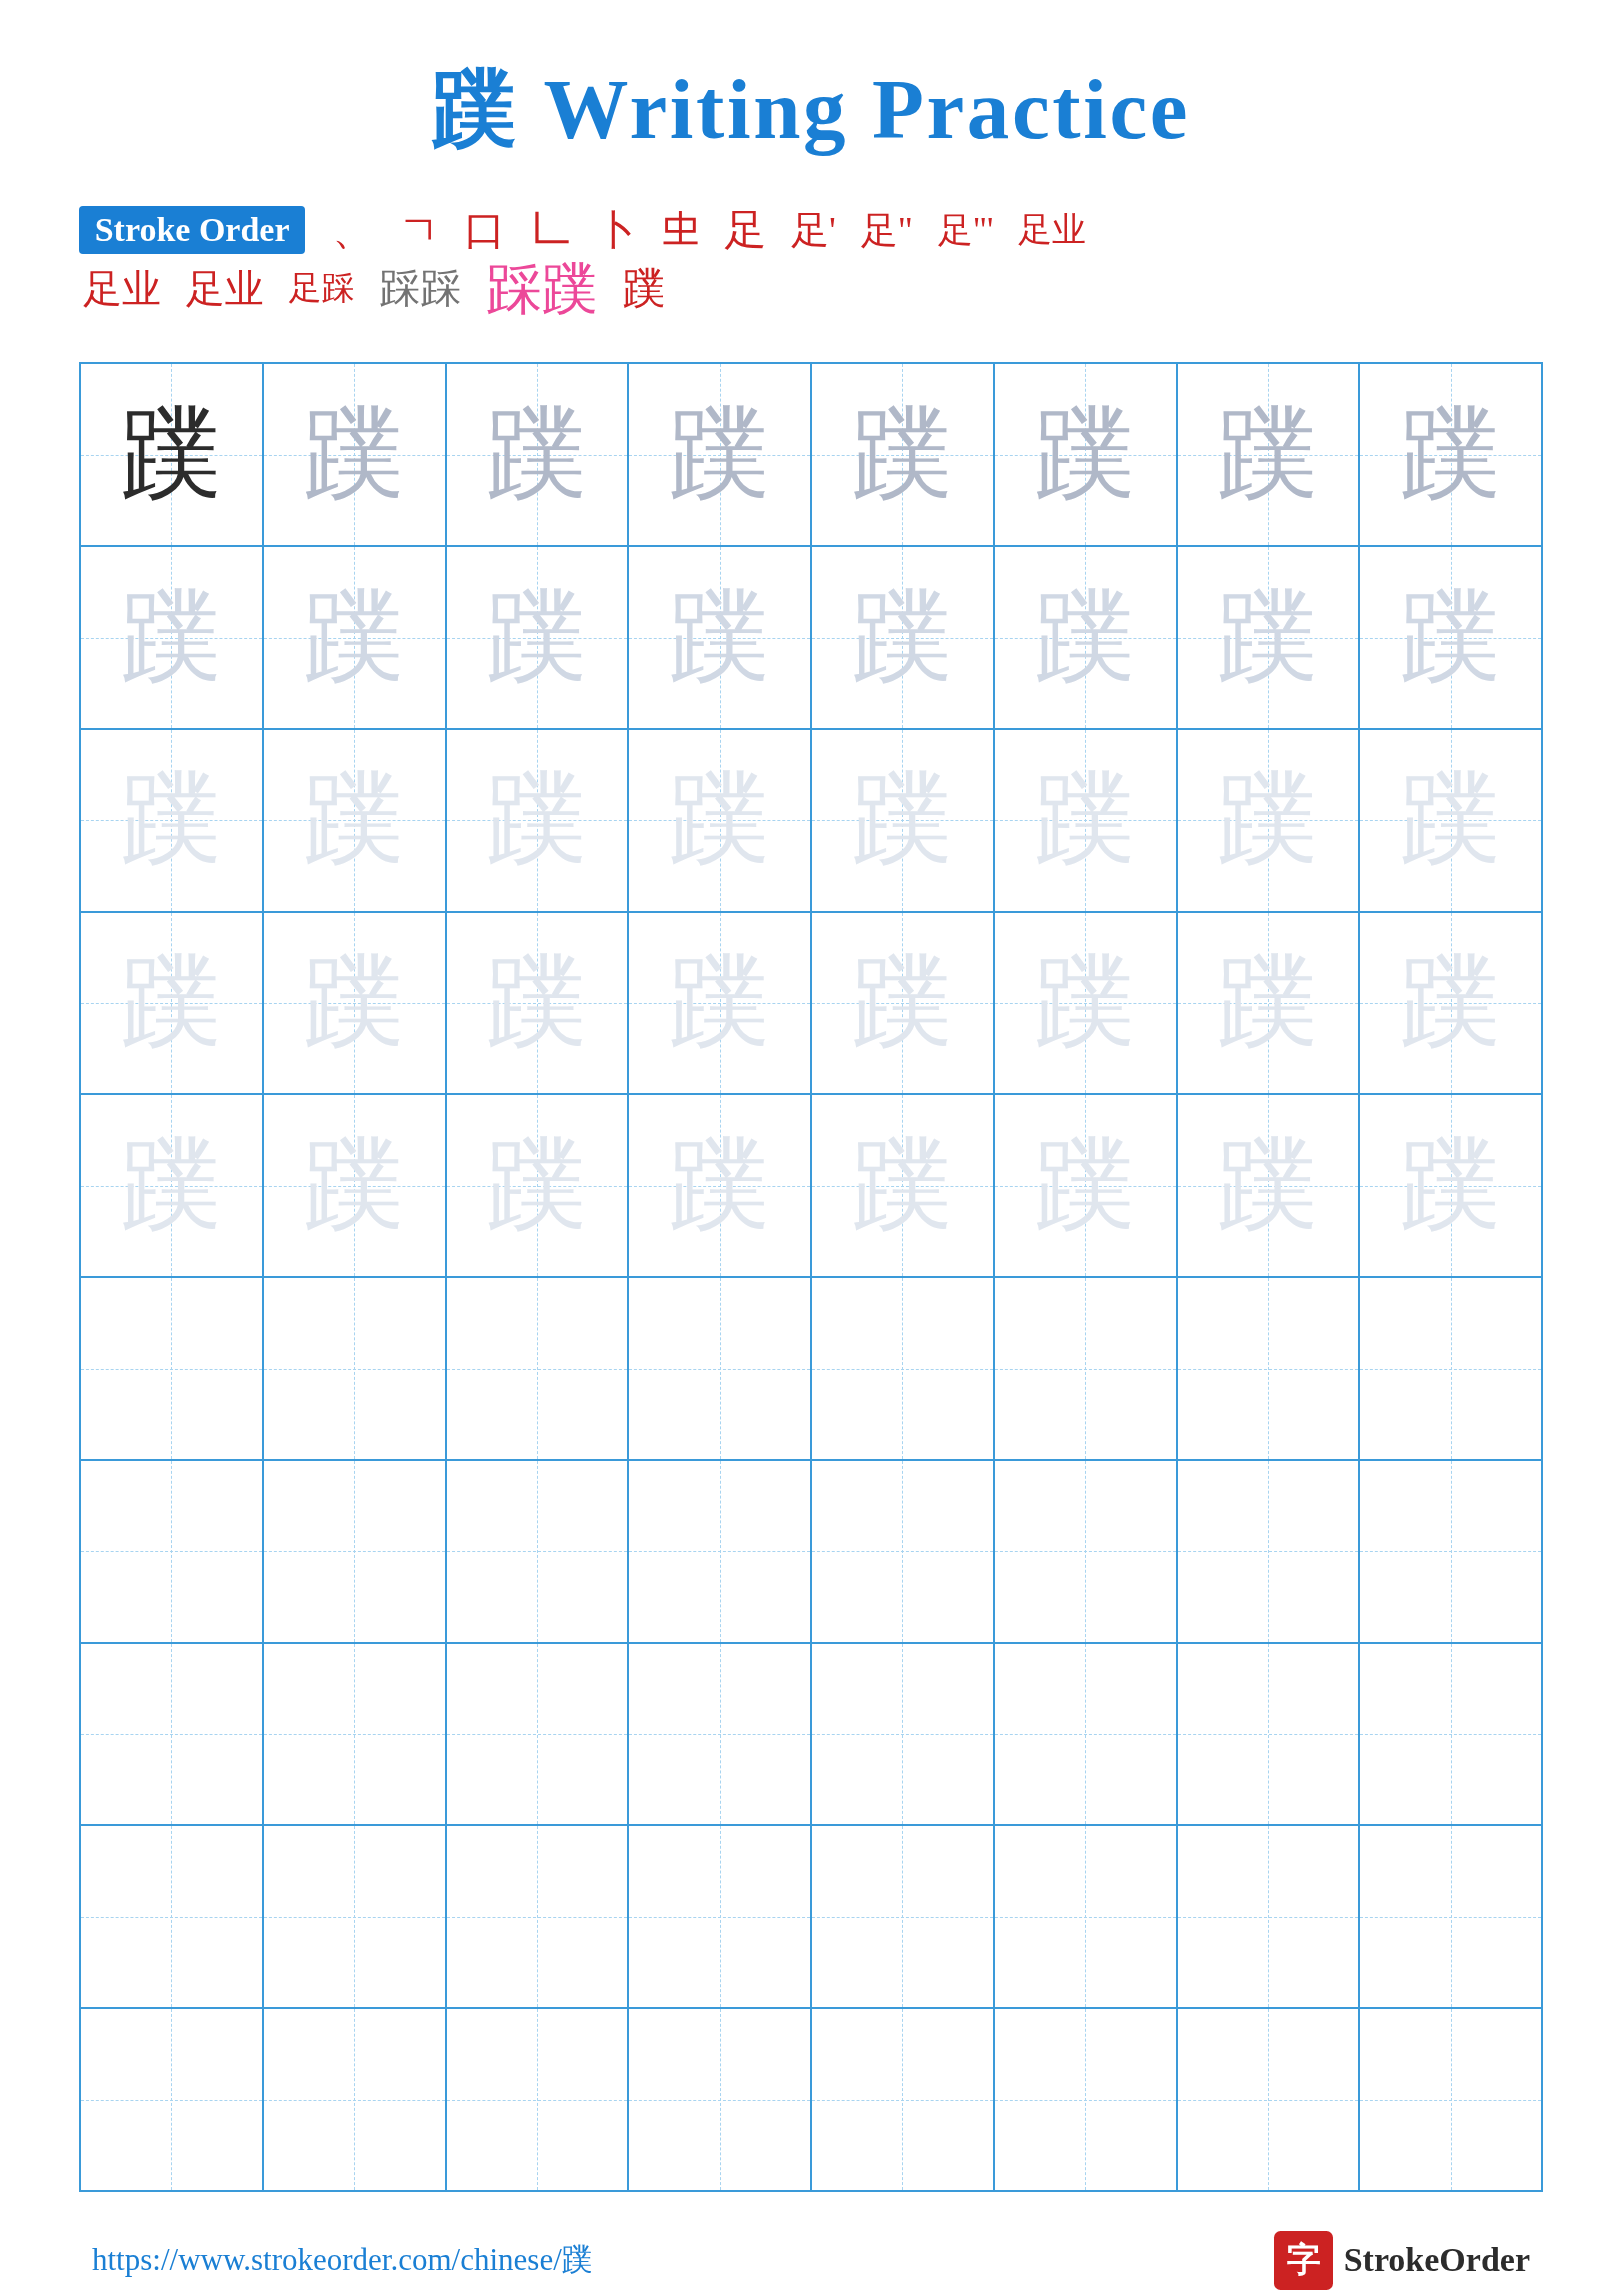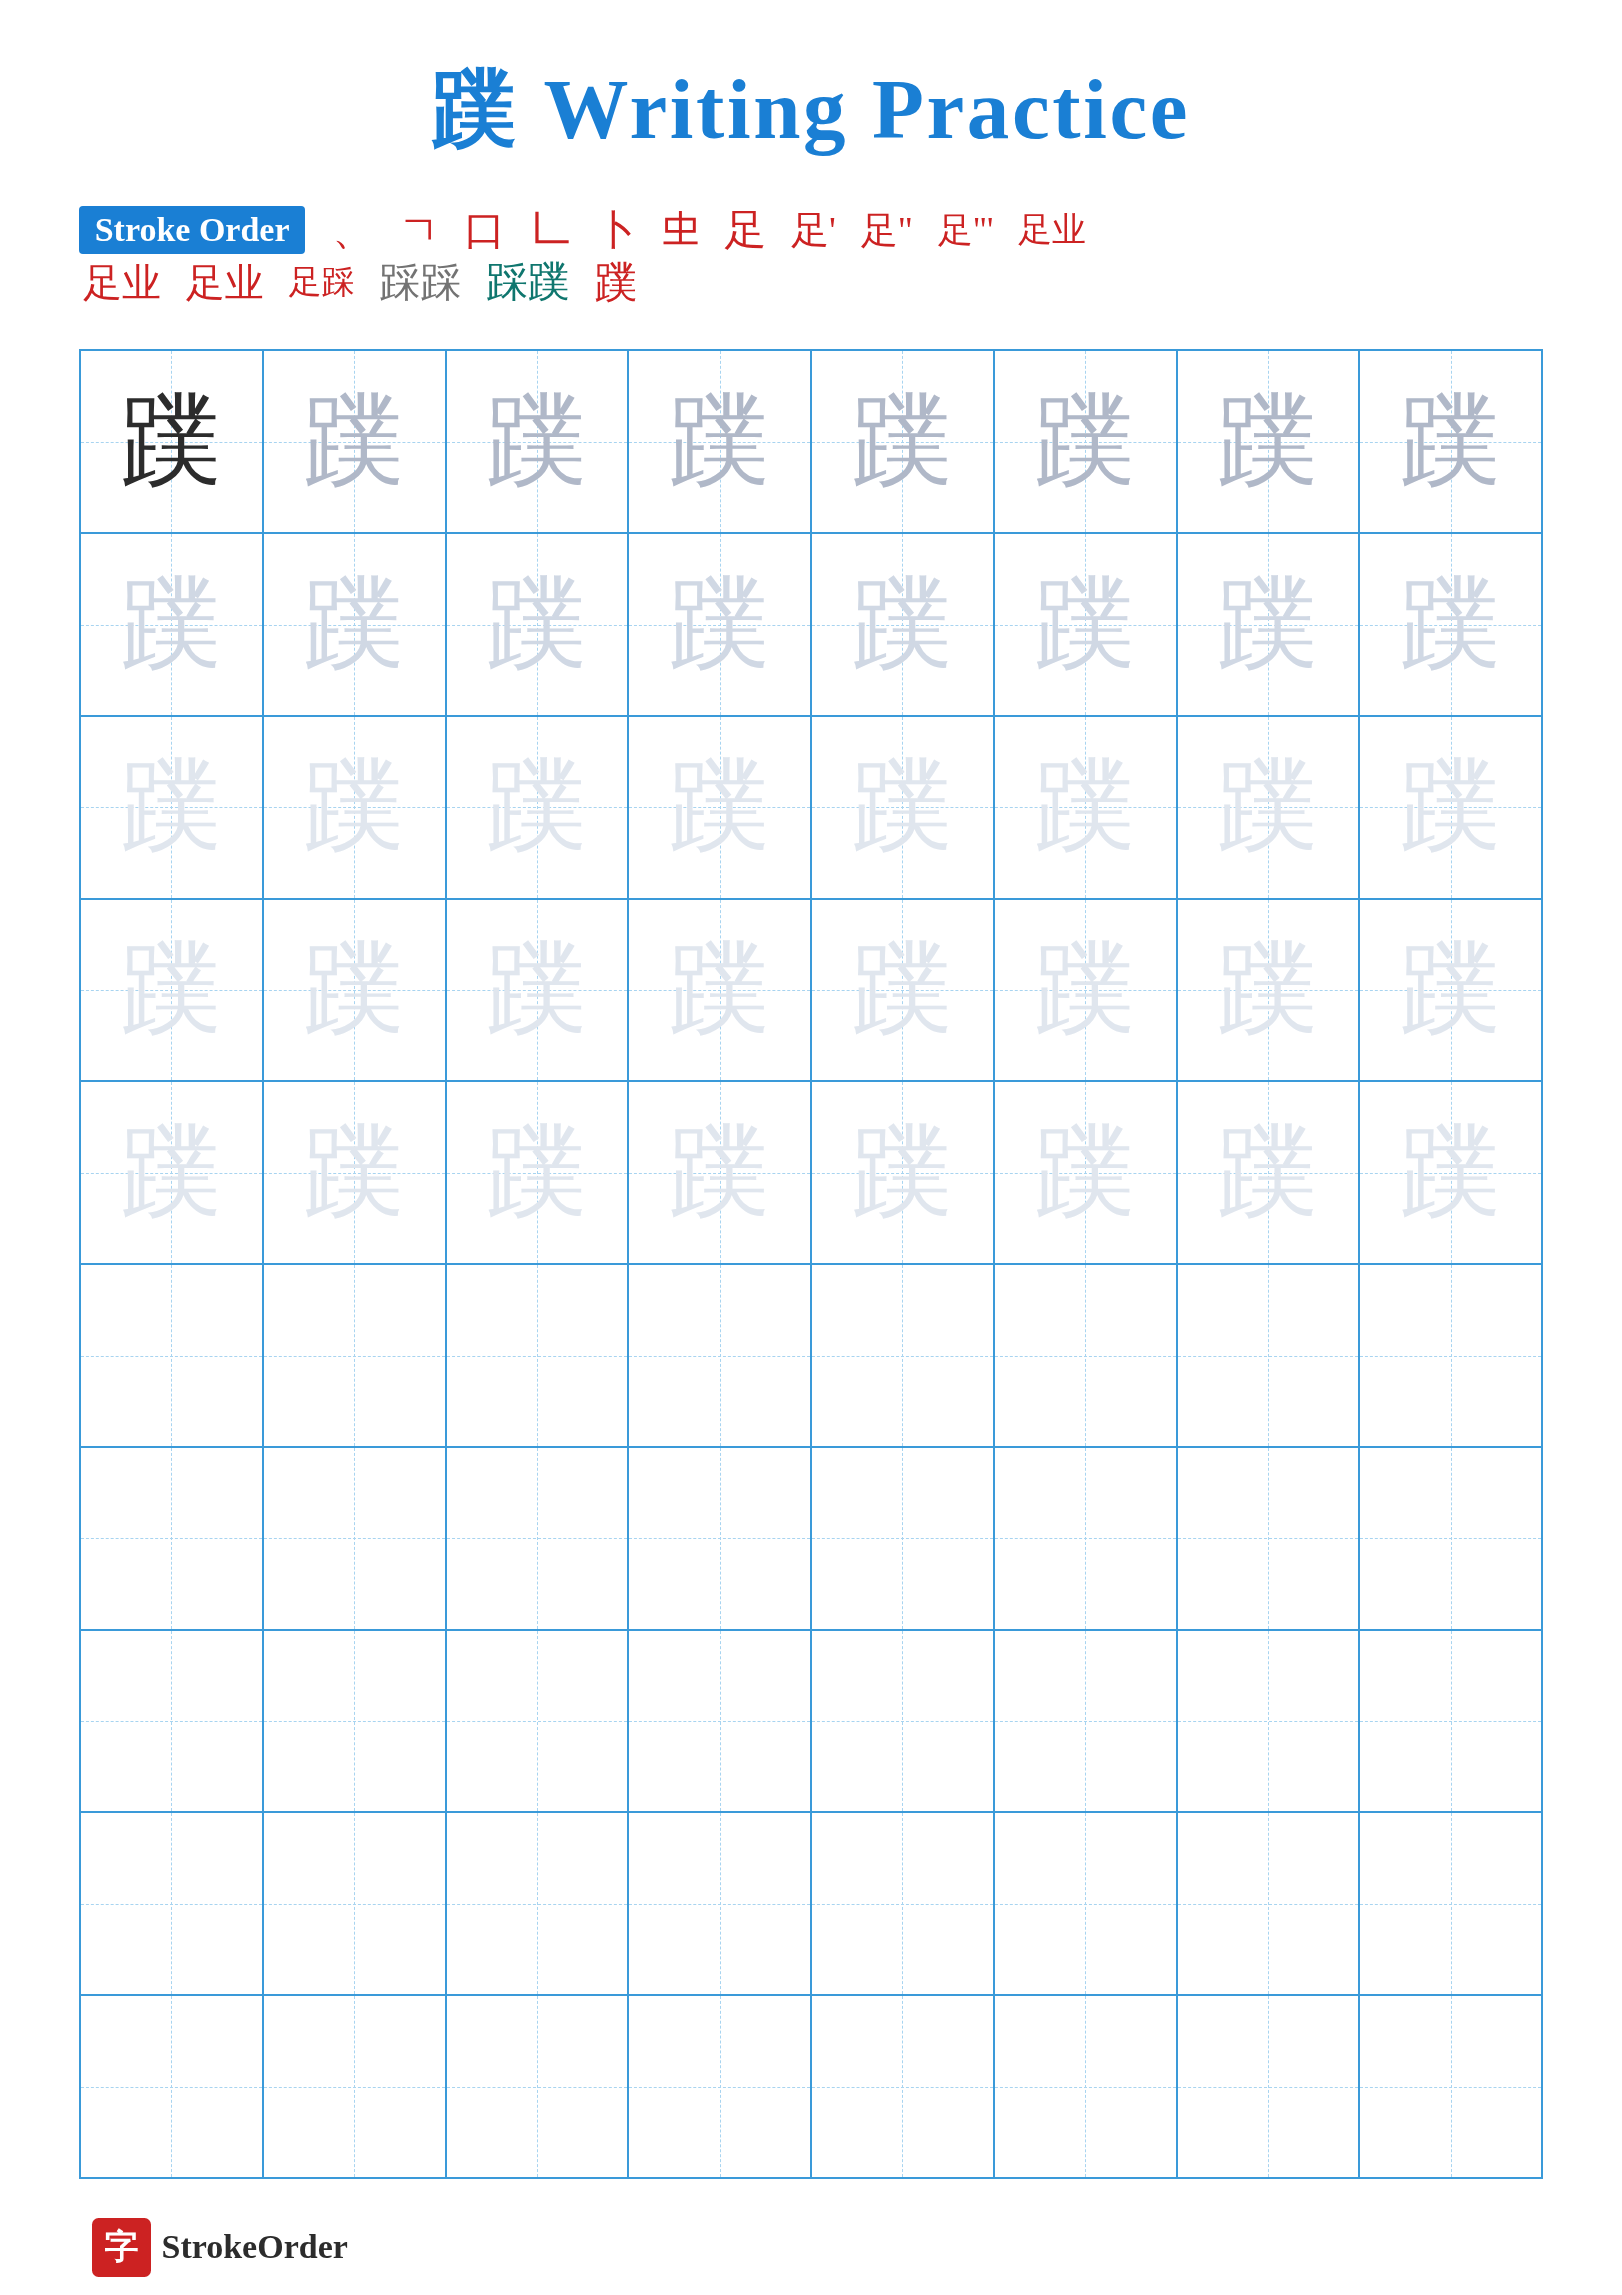--- a/index.html
+++ b/index.html
@@ -200,21 +200,21 @@
       <span class="stroke-char" style="font-size:38px; color:#cc2222;">足'</span>
       <span class="stroke-char" style="font-size:37px; color:#cc2222;">足"</span>
       <span class="stroke-char" style="font-size:35px; color:#cc2222;">足"'</span>
       <span class="stroke-char" style="font-size:34px; color:#cc2222;">足业</span>
     </div>
     <div class="stroke-order-row">
       <span class="stroke-char" style="font-size:39px; color:#cc2222;">足业</span>
       <span class="stroke-char" style="font-size:39px; color:#cc2222;">足业</span>
       <span class="stroke-char" style="font-size:33px; color:#cc2222;">足踩</span>
       <span class="stroke-char" style="font-size:41px; color:#737373;">踩踩</span>
-      <span class="stroke-char" style="font-size:42px; color:#0f766e;">踩蹼</span>
+      <span class="stroke-char" style="font-size:56px; color:#ec4899;">踩蹼</span>
       <span class="stroke-char" style="font-size:43px; color:#cc2222;">蹼</span>
     </div>
   </div>
 
   <div class="practice-grid">
 
     <div class="grid-row">
       <div class="grid-cell">
           <span class="char-dark">蹼</span>
         </div>
@@ -395,20 +395,21 @@
       <div class="grid-cell"></div>
       <div class="grid-cell"></div>
       <div class="grid-cell"></div>
       <div class="grid-cell"></div>
       <div class="grid-cell"></div>
       <div class="grid-cell"></div>
     </div>
   </div>
 
   <div class="footer">
+    <a class="footer-url">https://www.strokeorder.com/chinese/蹼</a>
     <div class="footer-logo">
       <div class="footer-logo-icon">字</div>
       <span>StrokeOrder</span>
     </div>
   </div>
 
 </div>
 
 
 </body></html>

